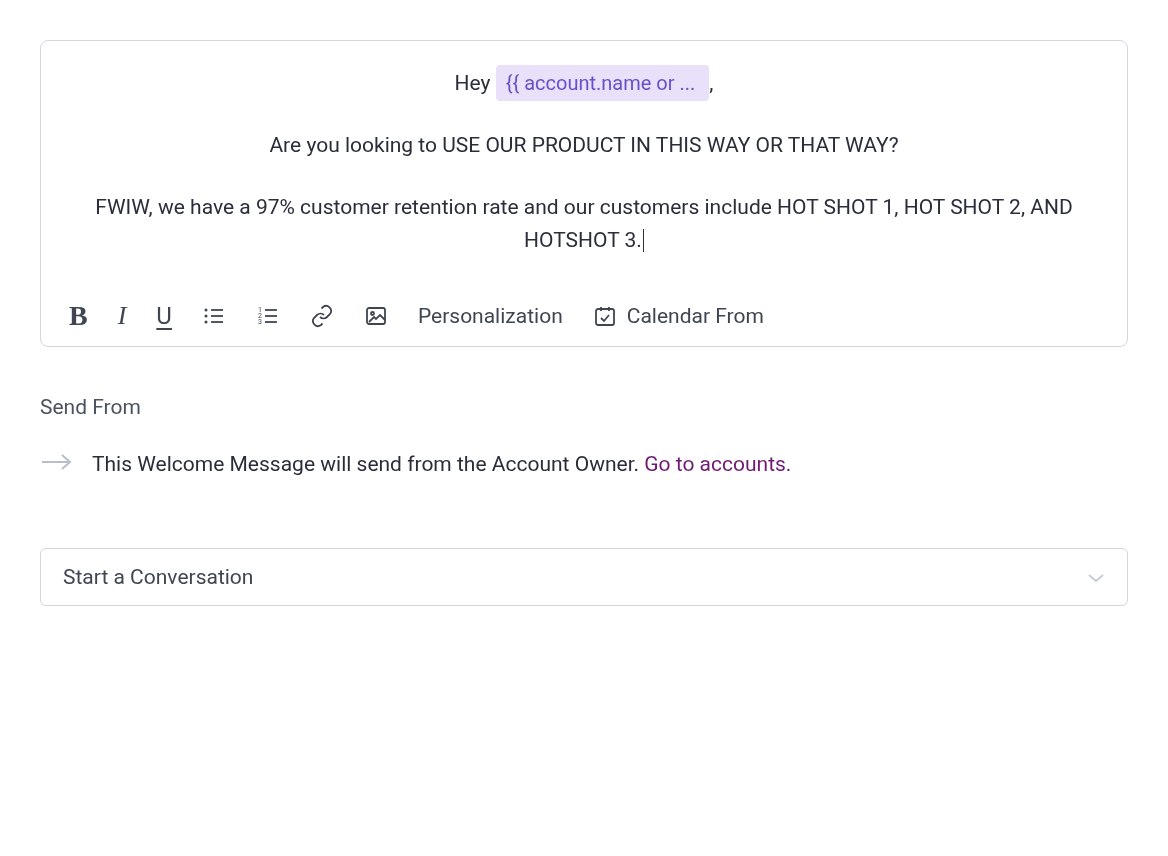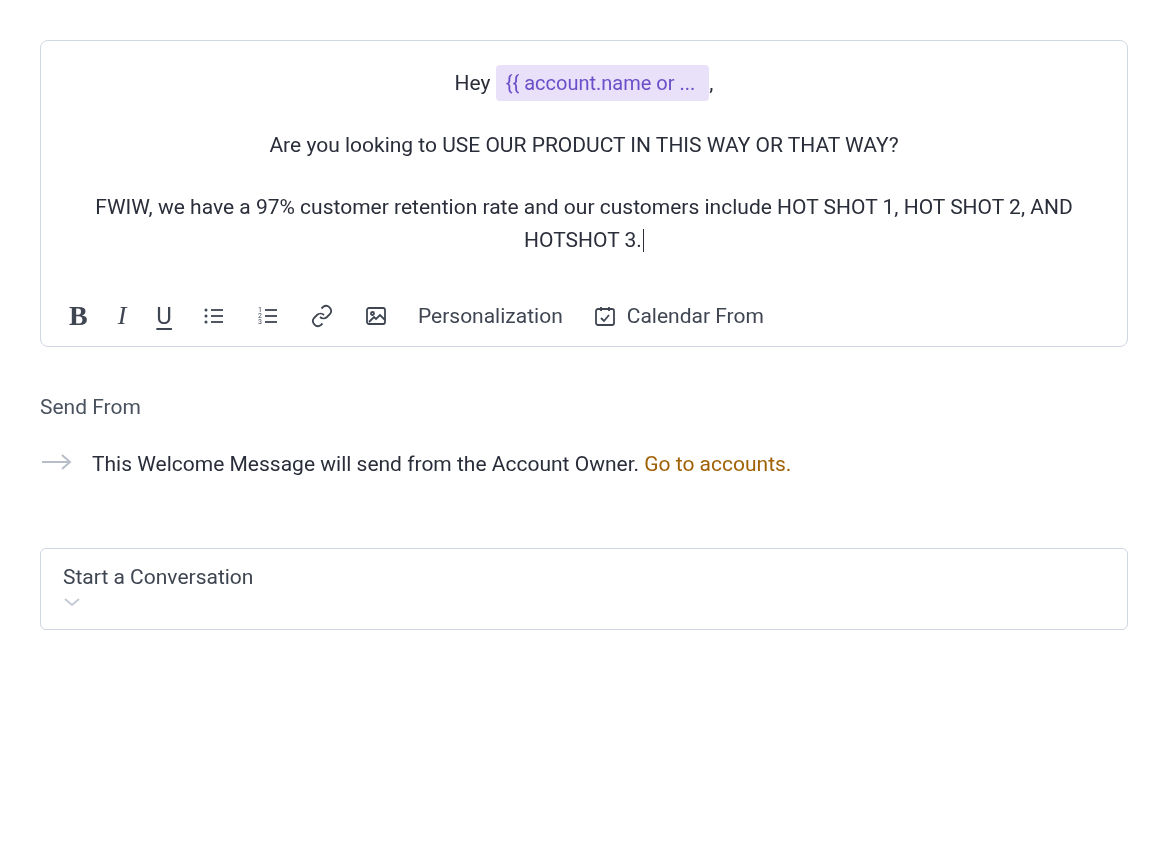--- a/index.html
+++ b/index.html
@@ -107,36 +107,35 @@
       height: 22px;
       stroke: #b7bec9;
       fill: none;
       stroke-width: 2;
     }
     .note-text {
       font-size: 21px;
       color: #2a2e3a;
     }
     .link {
-      color: #a16207;
+      color: #701a75;
       text-decoration: none;
       cursor: pointer;
     }
     .select-box {
       border: 1px solid #d0d7e2;
       border-radius: 6px;
       padding: 16px 22px;
       display: flex;
       justify-content: space-between;
-      align-items: flex-start;
+      align-items: center;
       cursor: pointer;
       font-size: 21px;
       color: #3f4652;
       margin-top: 10px;
-      flex-direction: column;
     }
     .chevron svg {
       width: 18px;
       height: 12px;
       stroke: #c5cbd5;
       fill: none;
       stroke-width: 2;
     }
   </style>
 </head>

